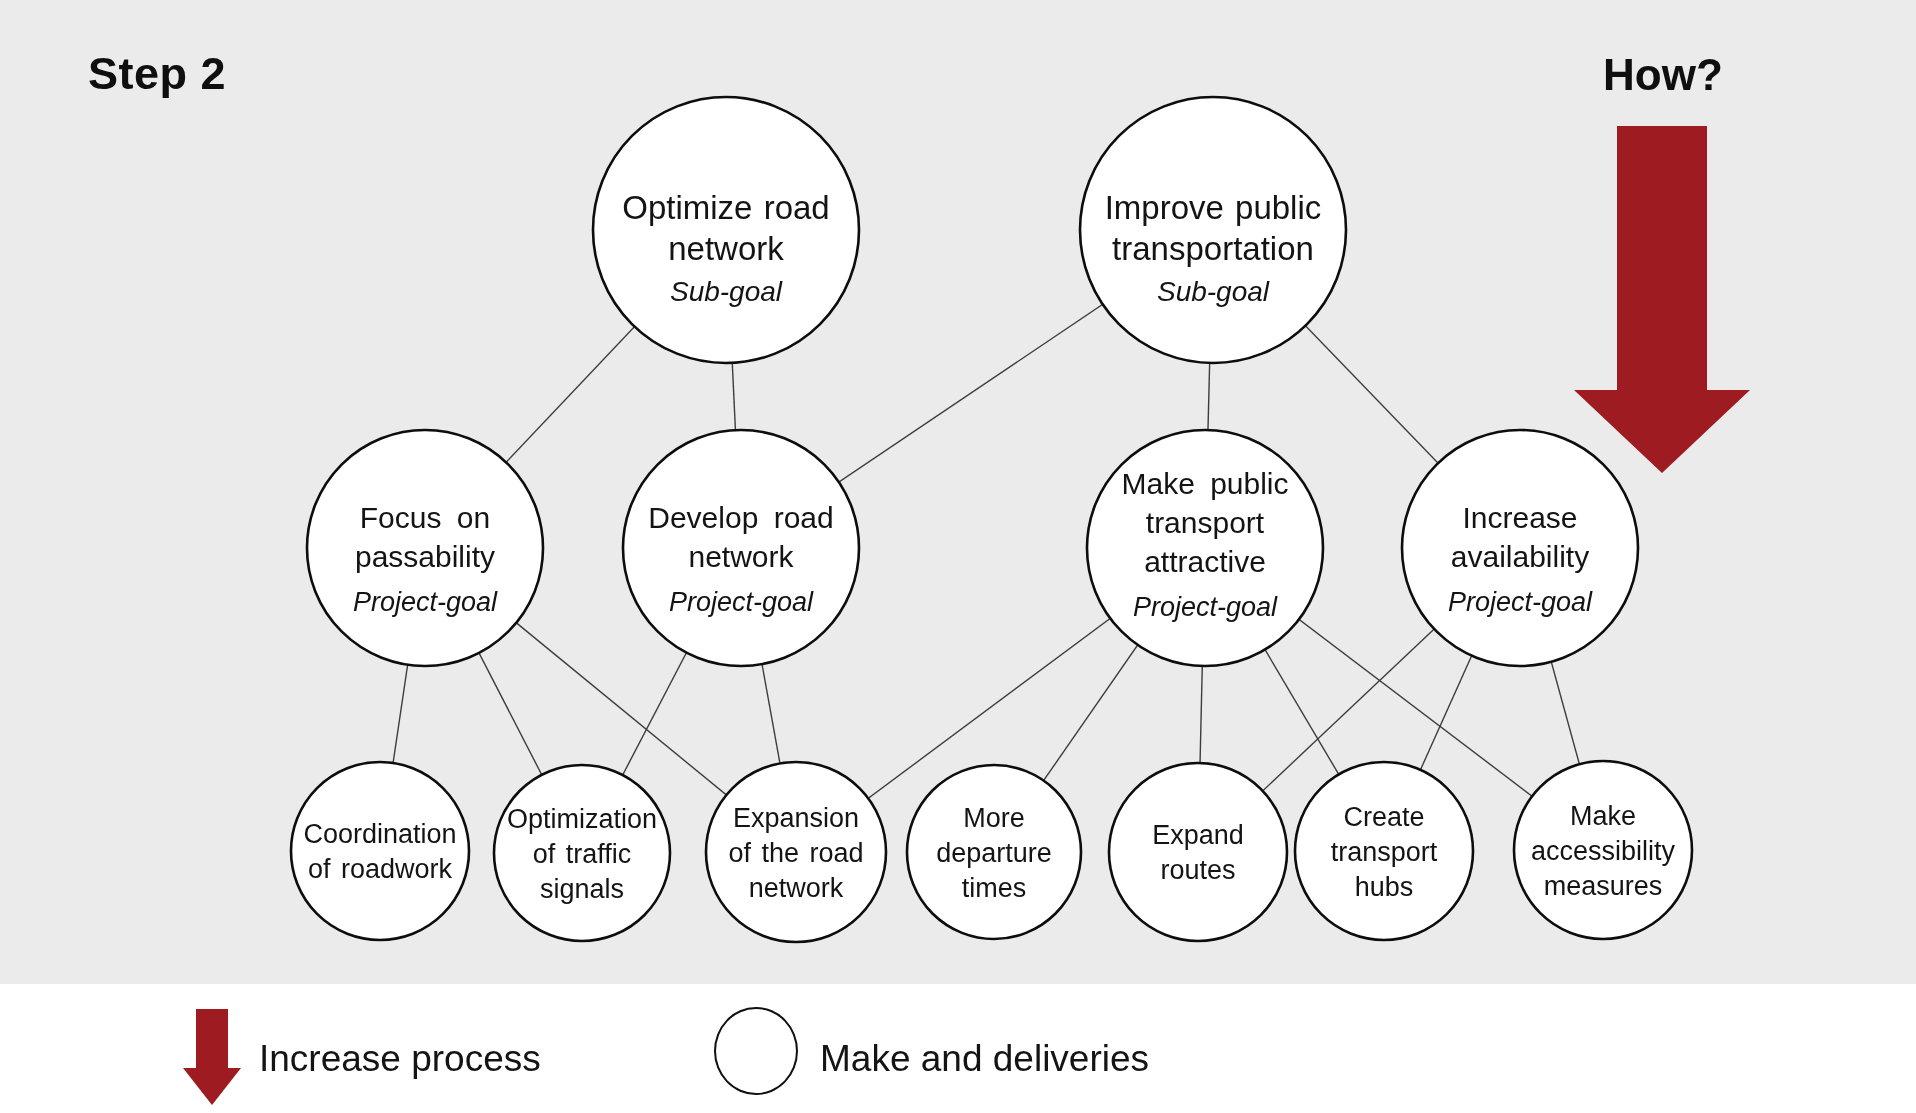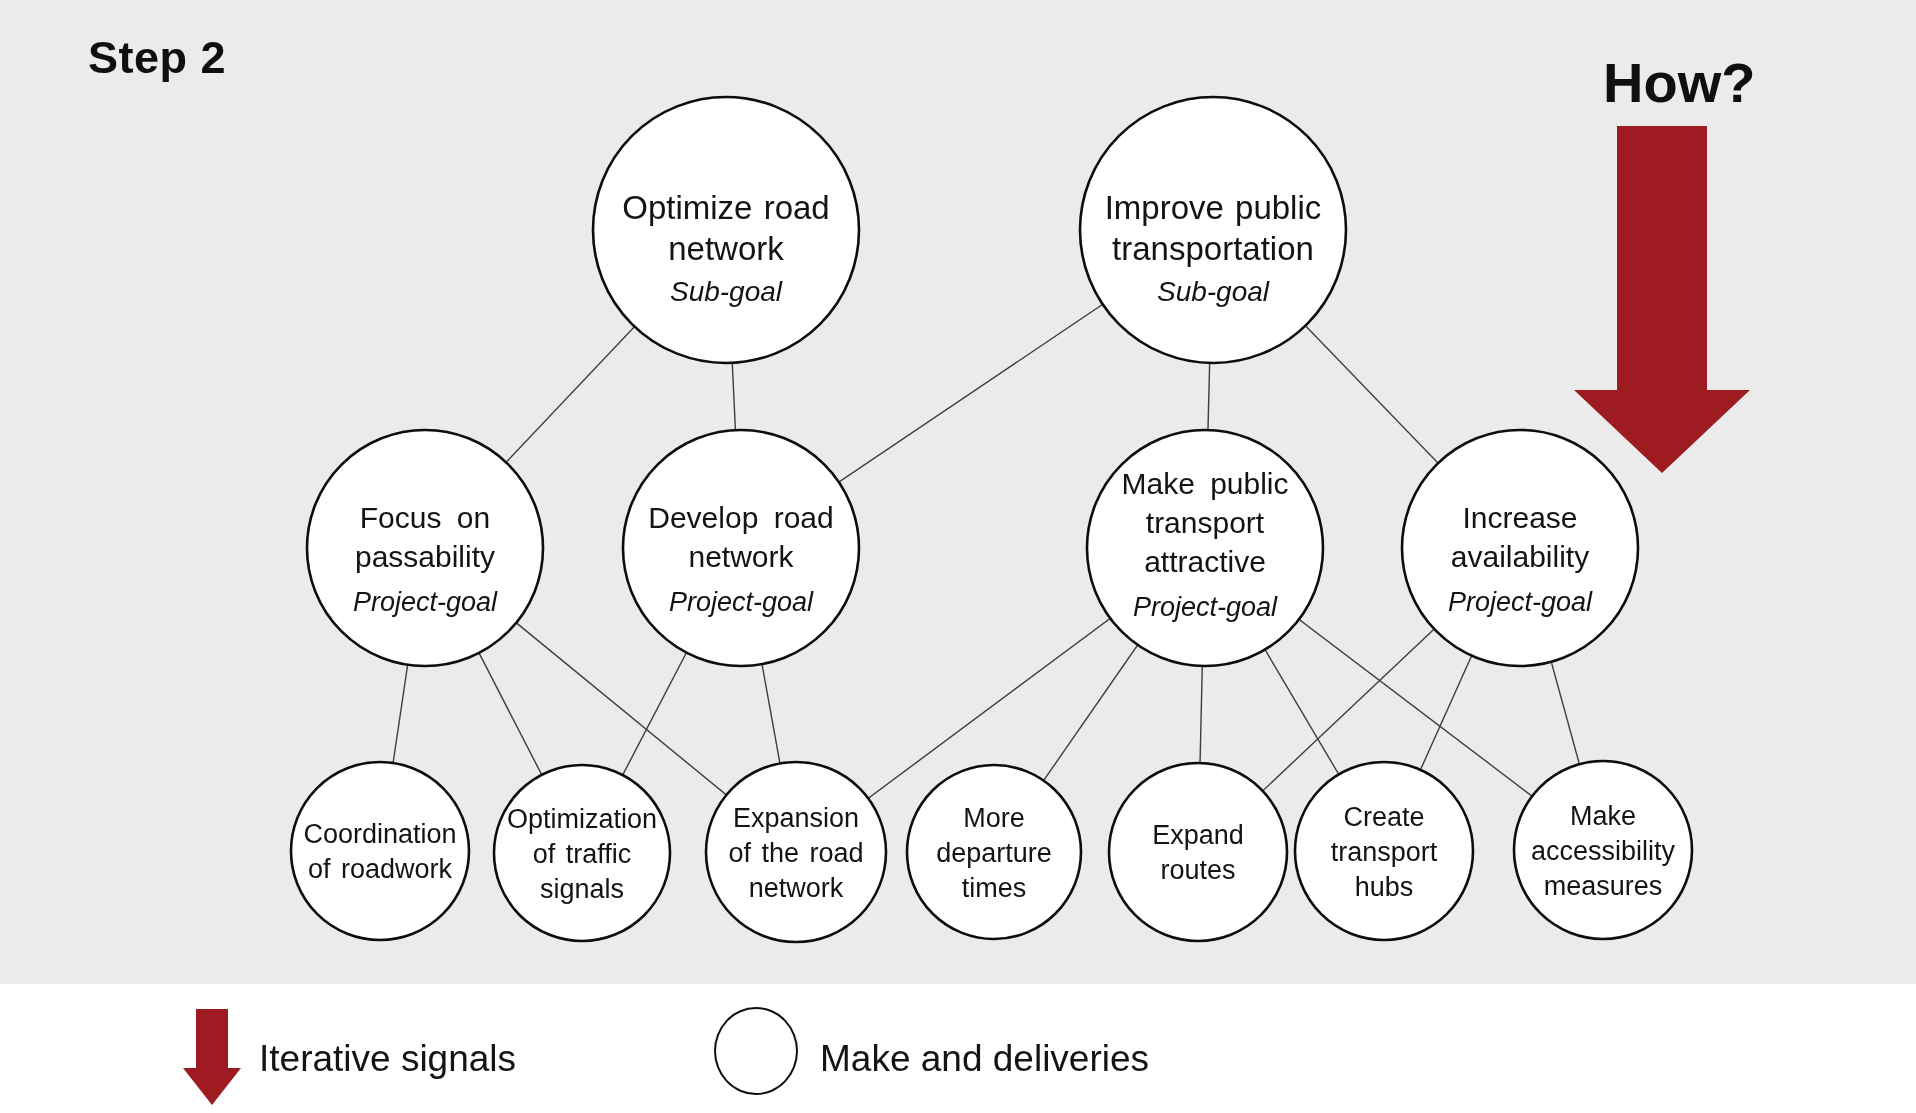--- a/index.html
+++ b/index.html
@@ -17,30 +17,30 @@
     width: 1916px; height: 984px;
     background: var(--bg-gray, #ebebeb);
   }
   svg.diagram {
     position: absolute;
     left: 0; top: 0;
     width: 1916px; height: 1113px;
   }
   .step-title {
     position: absolute;
-    left: 88px; top: 32px;
+    left: 88px; top: 48px;
     font-size: 45px;
     font-weight: bold;
     color: #0f0f0f;
     letter-spacing: 0.5px;
   }
   .how-label {
     position: absolute;
     left: 1603px; top: 50px;
-    font-size: 56px;
+    font-size: 44px;
     font-weight: bold;
     color: #0f0f0f;
     text-align: right;
   }
   .node-circle {
     fill: #ffffff;
     stroke: #0d0d0d;
     stroke-width: 2.6;
   }
   .edge-line {
@@ -190,17 +190,17 @@
       </g>
   </svg>
 
   <div class="step-title">Step 2</div>
   <div class="how-label">How?</div>
 
   <div>
     <svg class="legend-arrow-svg" viewBox="0 0 60 96" xmlns="http://www.w3.org/2000/svg">
       <polygon class="legend-arrow-shape" points="14,0 46,0 46,59 59,59 30,96 1,59 14,59"></polygon>
     </svg>
-    <span class="legend-item-label" style="left:259px; top:1038px;">Iterative signals</span>
+    <span class="legend-item-label" style="left:259px; top:1038px;">Increase process</span>
     <span class="legend-circle-icon"></span>
     <span class="legend-item-label" style="left:820px; top:1038px;">Make and deliveries</span>
   </div>
 </div>
 
 </body></html>

